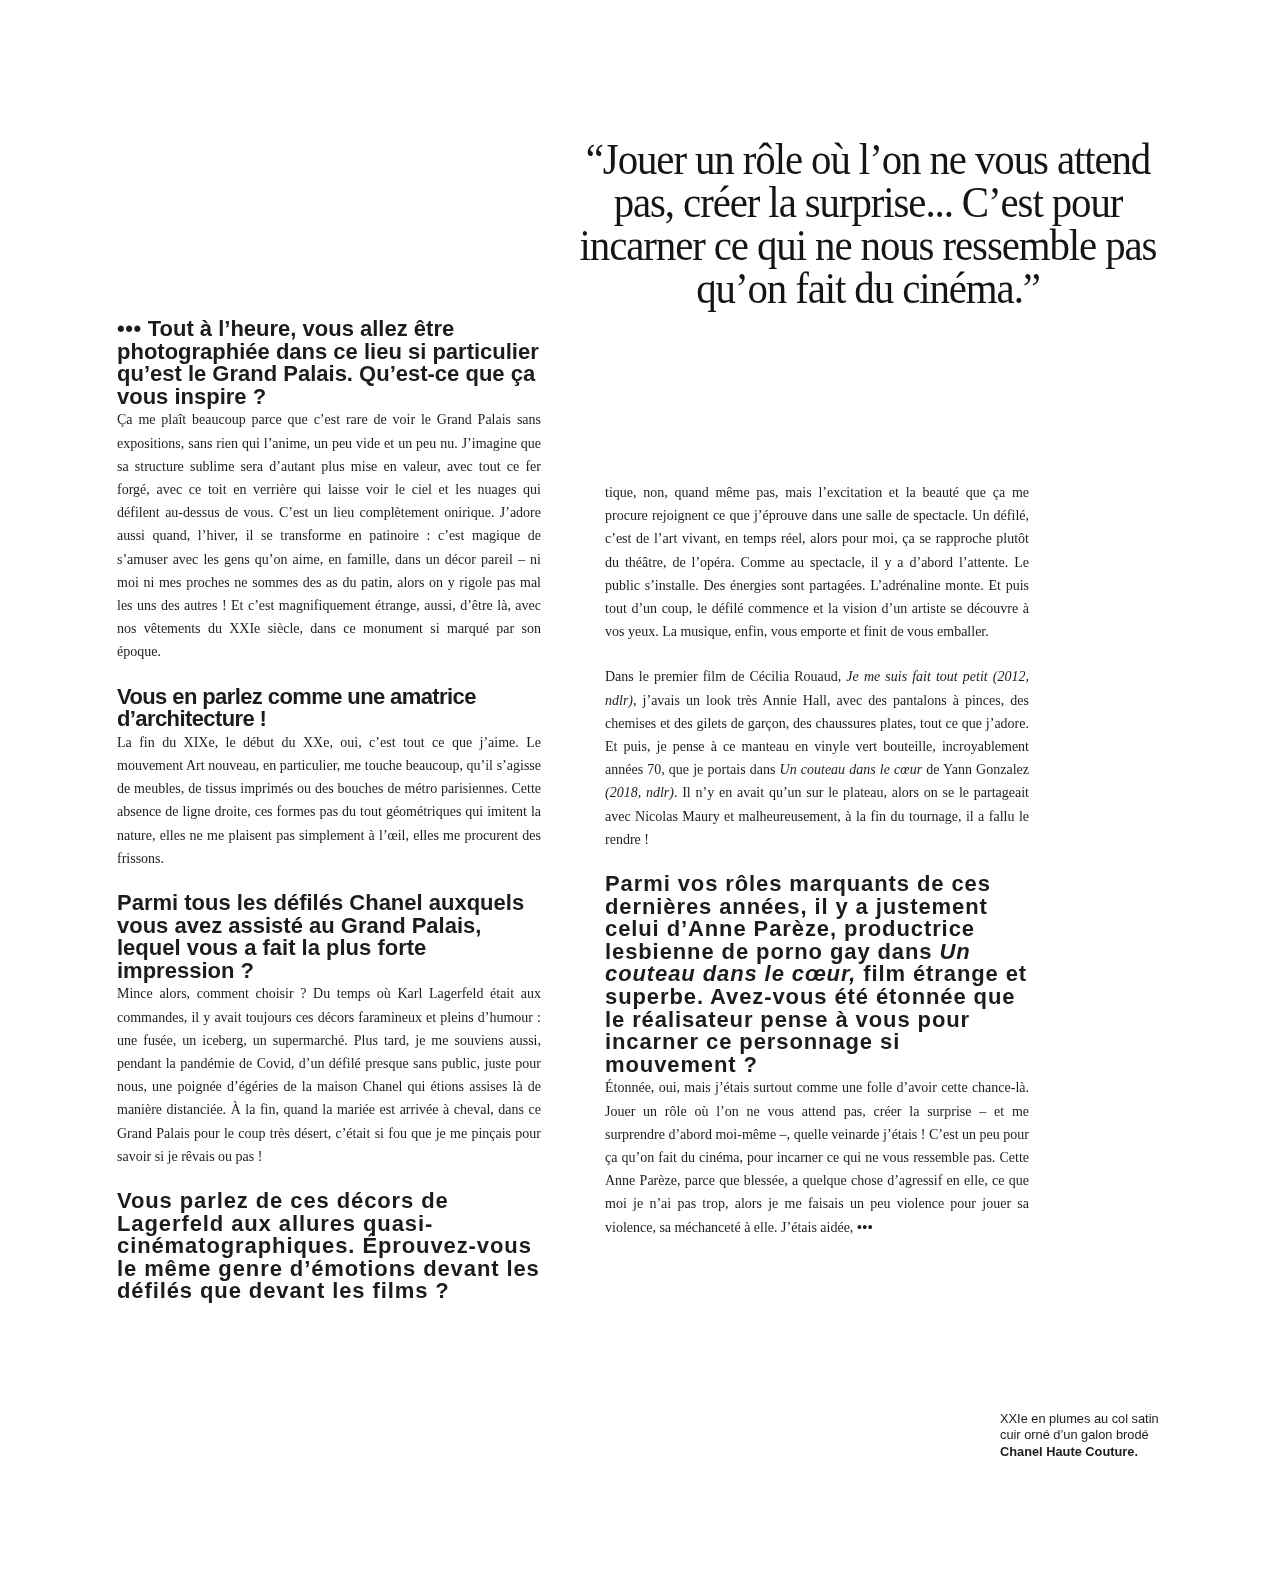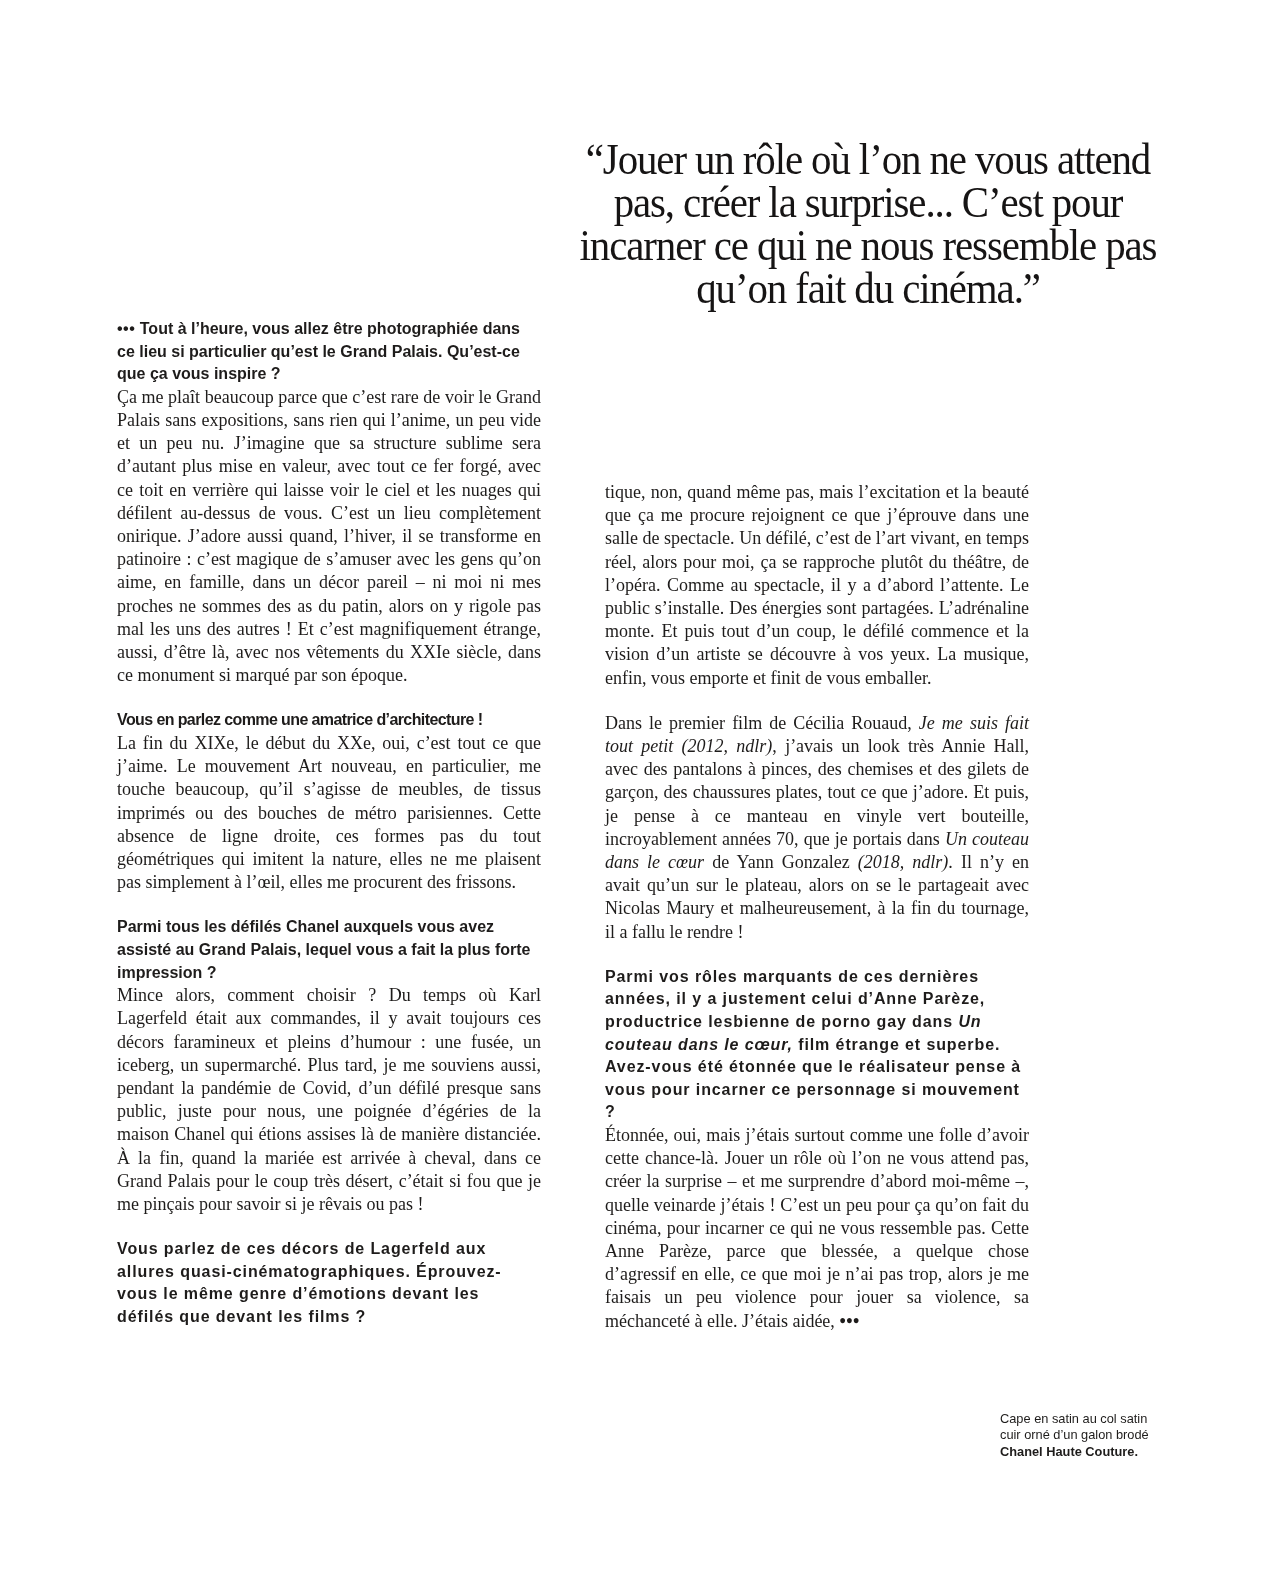--- a/index.html
+++ b/index.html
@@ -9,28 +9,28 @@
       font-family: "Liberation Serif", "DejaVu Serif", serif;
       font-size: 44px; line-height: 43px; text-align: center;
       letter-spacing: -1.2px; color: #161414; font-weight: normal;
       transform: scaleX(0.93); transform-origin: center top;
     }
     .col { position: absolute; width: 424px; }
     .col-left { left: 117px; top: 318px; }
     .col-right { left: 560px; top: 481px; margin-left: 45px; }
     .q {
       font-family: "Liberation Sans", "DejaVu Sans", sans-serif;
-      font-weight: bold; font-size: 16px; line-height: 22.6px;
+      font-weight: bold; font-size: 22px; line-height: 22.6px;
       color: #1e1c1b; margin: 0;
     }
     .q.spaced { letter-spacing: 0.9px; }
     .q.tight { letter-spacing: -0.6px; }
     .a {
       font-family: "Liberation Serif", "DejaVu Serif", serif;
-      font-size: 18px; line-height: 23.2px; text-align: justify;
+      font-size: 14px; line-height: 23.2px; text-align: justify;
       color: #1e1c1b; margin: 0; hyphens: manual;
     }
     .block { margin-bottom: 22px; }
     .dots { letter-spacing: 0.5px; font-weight: bold; }
     .caption {
       position: absolute; left: 1000px; top: 1411px; width: 170px;
       font-family: "Liberation Sans", "DejaVu Sans", sans-serif;
       font-size: 12.8px; line-height: 16.4px; color: #1e1c1b;
     }
     .caption b { font-weight: bold; }
@@ -76,15 +76,15 @@
       <span>Parmi vos rôles marquants de ces dernières années, il y a justement celui d’Anne Parèze, productrice lesbienne de porno gay dans </span><i>Un couteau dans le cœur,</i><span> film étrange et superbe. Avez-vous été étonnée que le réalisateur pense à vous pour incarner ce personnage si mouvement ?</span>
     </p>
     <p class="a">
       <span>Étonnée, oui, mais j’étais surtout comme une folle d’avoir cette chance-là. Jouer un rôle où l’on ne vous attend pas, créer la surprise – et me surprendre d’abord moi-même –, quelle veinarde j’étais ! C’est un peu pour ça qu’on fait du cinéma, pour incarner ce qui ne vous ressemble pas. Cette Anne Parèze, parce que blessée, a quelque chose d’agressif en elle, ce que moi je n’ai pas trop, alors je me faisais un peu violence pour jouer sa violence, sa méchanceté à elle. J’étais aidée,</span>
       <span class="dots">•••</span>
     </p>
   </div>
 </div>
 
 <div class="caption">
-  <span>Cape en satin au col satin cuir orné d’un galon brodé</span><br>
+  <span>XXIe en plumes au col satin cuir orné d’un galon brodé</span><br>
   <b>Chanel Haute Couture.</b>
 </div>
 
 </body></html>

